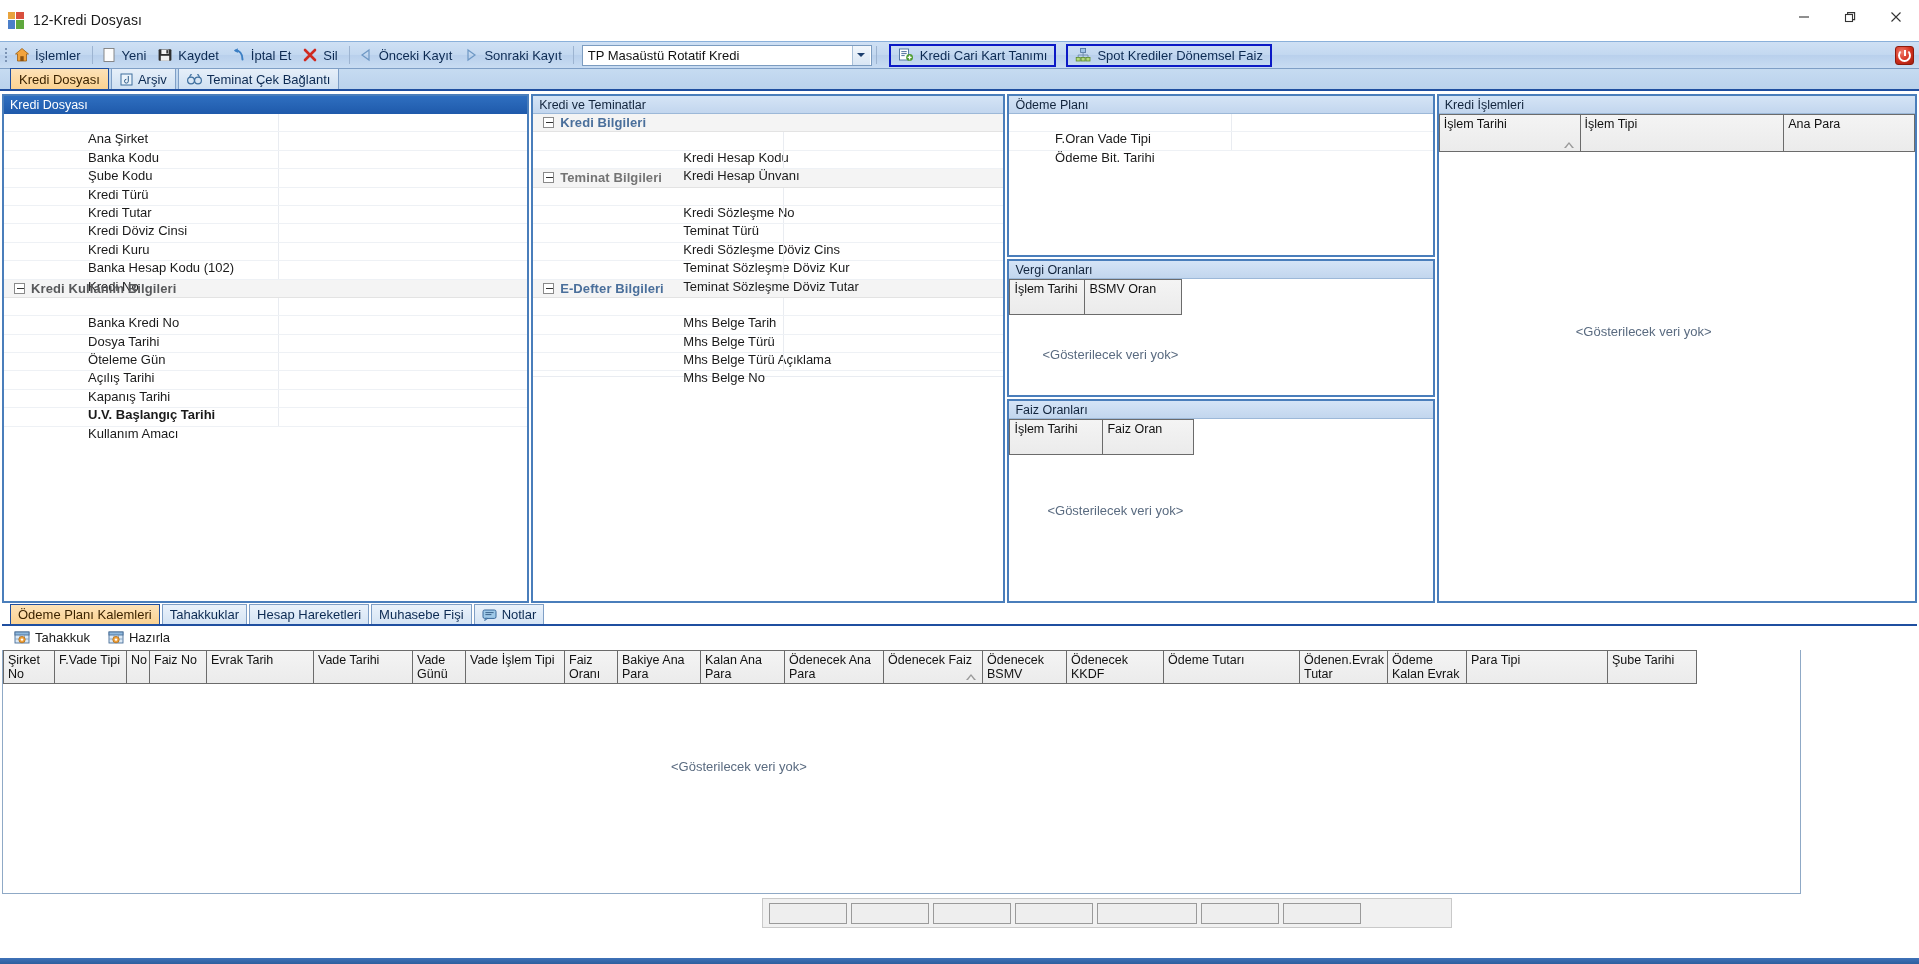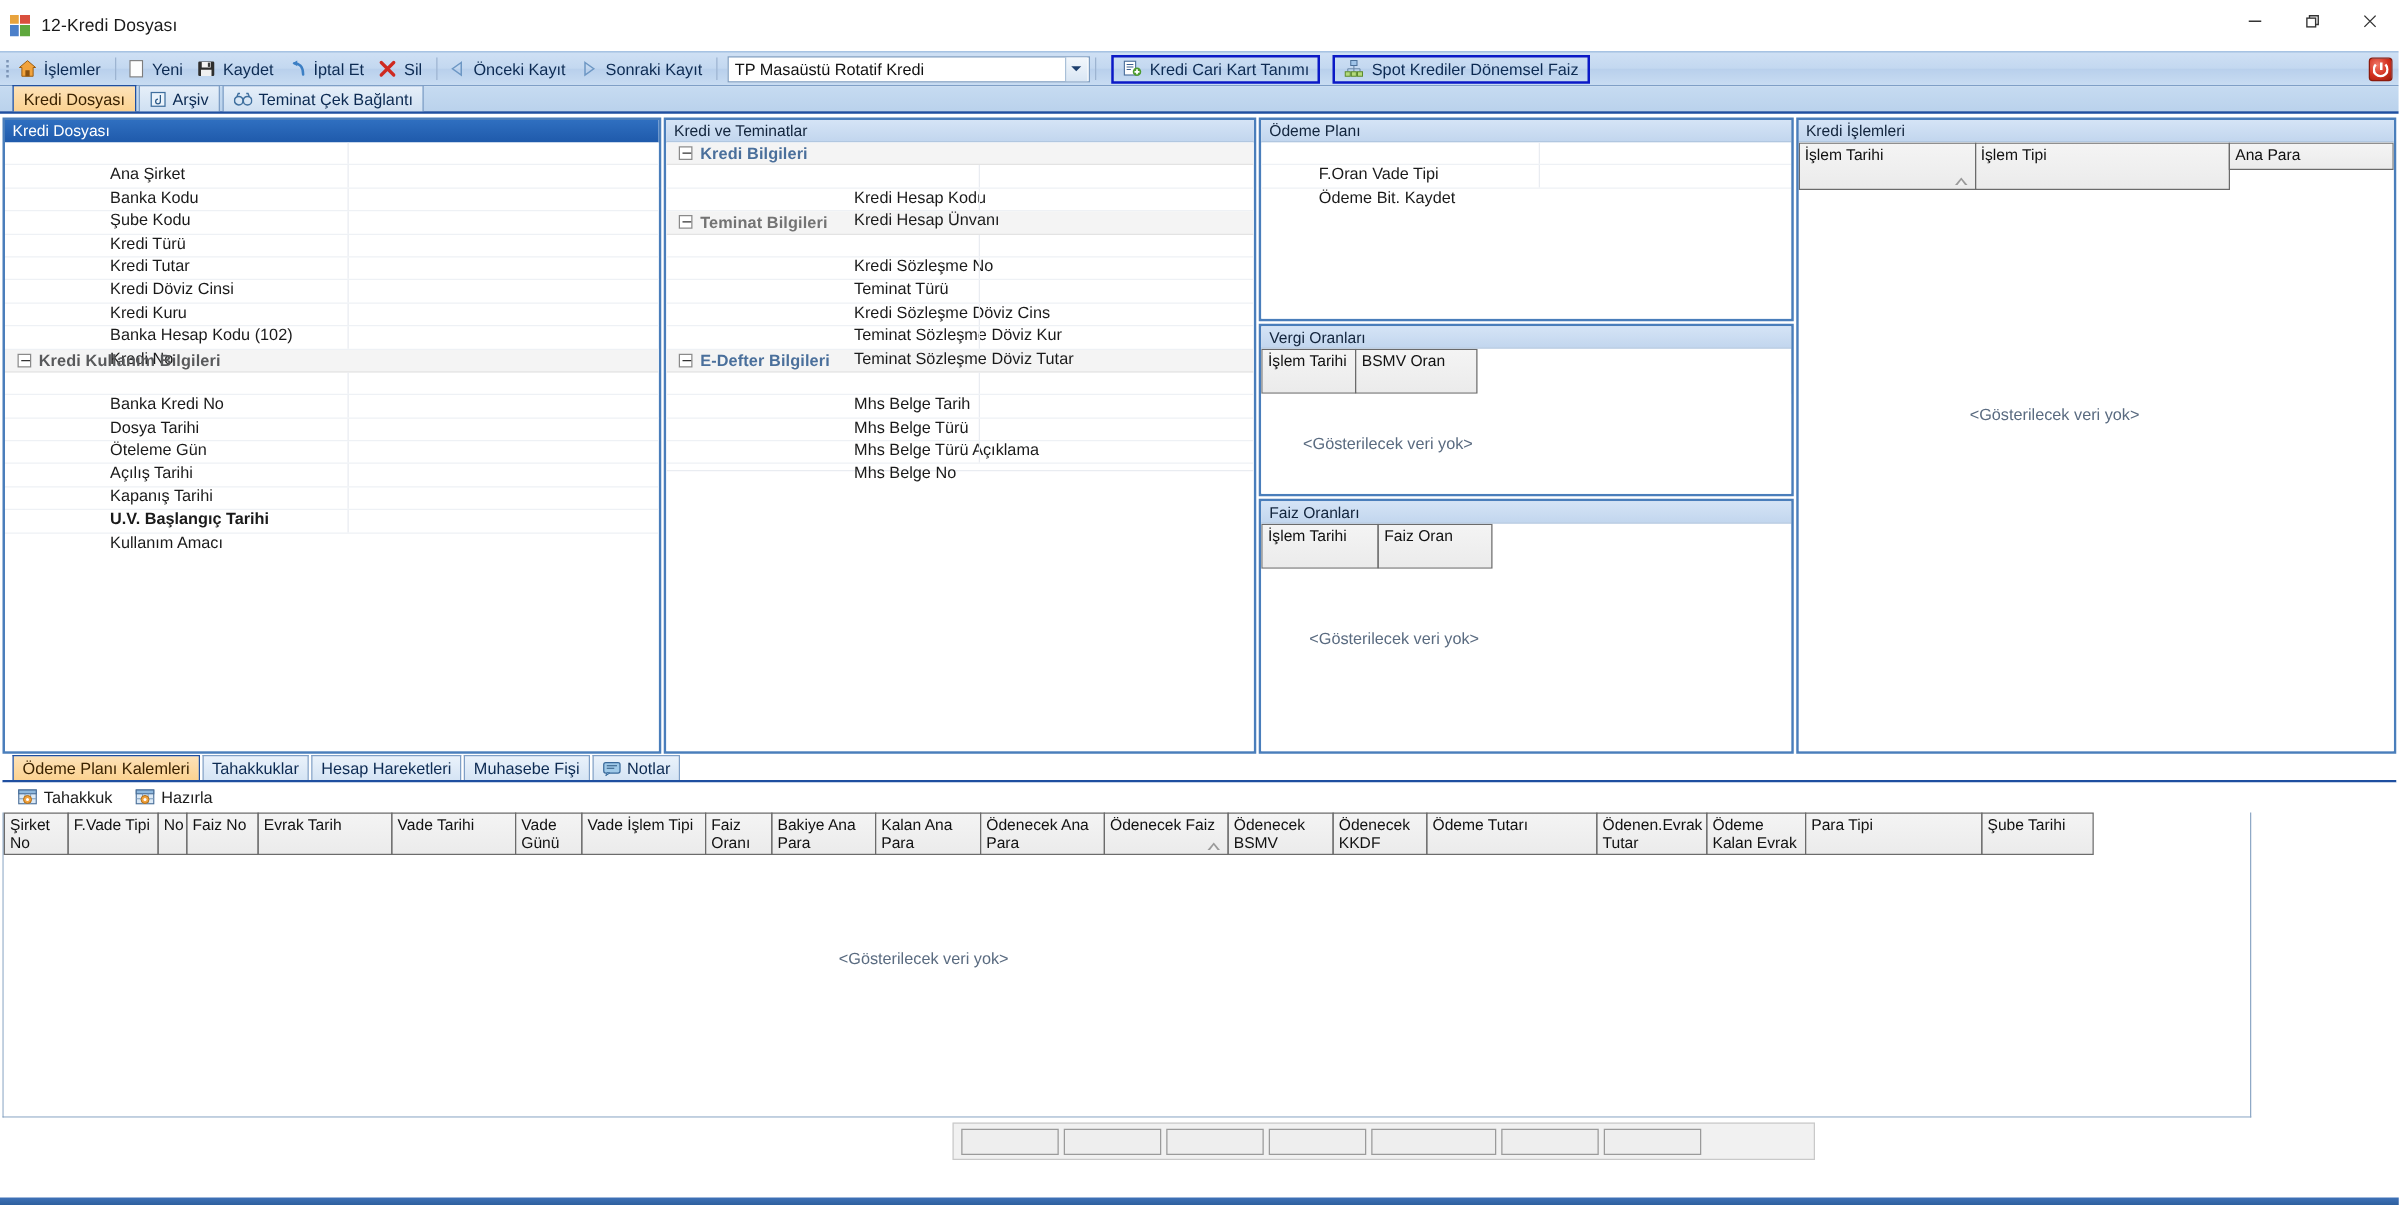--- a/index.html
+++ b/index.html
@@ -724,21 +724,21 @@
         <span>Ödeme Planı</span>
       </div>
       <div class="pgrid">
         <div class="pg-row">
           <span class="leftbar" style="width:22px;"></span>
           <span class="pname" style="width:348px;padding-left:8px;"><span class="pname-txt">F.Oran Vade Tipi</span></span>
           <span class="pval"></span>
         </div>
         <div class="pg-row">
           <span class="leftbar" style="width:22px;"></span>
-          <span class="pname" style="width:348px;padding-left:8px;"><span class="pname-txt">Ödeme Bit. Kaydet</span></span>
+          <span class="pname" style="width:348px;padding-left:8px;"><span class="pname-txt">Ödeme Bit. Tarihi</span></span>
           <span class="pval"></span>
         </div>
       </div>
     </div>
 
     <div class="panel" style="height:138px;">
       <div class="panel-head light">
         <span>Vergi Oranları</span>
       </div>
       <div class="dgrid">
@@ -773,21 +773,21 @@
     <div class="panel-head light">
       <span>Kredi İşlemleri</span>
     </div>
     <div class="dgrid">
       <div class="dg-head">
         <div class="dg-th" style="width:142px;height:38px;">
           <span>İşlem Tarihi</span>
           <span class="sort-asc"></span>
         </div>
         <div class="dg-th" style="width:205px;height:38px;">İşlem Tipi</div>
-        <div class="dg-th" style="width:132px;height:22px;">Ana Para</div>
+        <div class="dg-th" style="width:132px;height:38px;">Ana Para</div>
       </div>
       <div class="dg-body">
         <span class="nodata" style="left:137px;top:172px;">&lt;Gösterilecek veri yok&gt;</span>
       </div>
     </div>
   </div>
 
 </div>
 
 <div class="bottomwrap">
@@ -856,21 +856,21 @@
       <div class="dg-th" style="width:100px;height:34px;">Vade İşlem Tipi</div>
       <div class="dg-th" style="width:54px;height:34px;">Faiz Oranı</div>
       <div class="dg-th" style="width:84px;height:34px;">Bakiye Ana Para</div>
       <div class="dg-th" style="width:85px;height:34px;">Kalan Ana Para</div>
       <div class="dg-th" style="width:100px;height:34px;">Ödenecek Ana Para</div>
       <div class="dg-th" style="width:100px;height:34px;">
         <span>Ödenecek Faiz</span>
         <span class="sort-asc"></span>
       </div>
       <div class="dg-th" style="width:85px;height:34px;">Ödenecek BSMV</div>
-      <div class="dg-th" style="width:76px;height:34px;">Ödenecek KKDF</div>
+      <div class="dg-th" style="width:98px;height:34px;">Ödenecek KKDF</div>
       <div class="dg-th" style="width:137px;height:34px;">Ödeme Tutarı</div>
       <div class="dg-th" style="width:89px;height:34px;">Ödenen.Evrak Tutar</div>
       <div class="dg-th" style="width:80px;height:34px;">Ödeme Kalan Evrak Tutar</div>
       <div class="dg-th" style="width:142px;height:34px;">Para Tipi</div>
       <div class="dg-th" style="width:90px;height:34px;">Şube Tarihi</div>
     </div>
     <div class="dg-body">
       <span class="nodata" style="left:668px;top:75px;">&lt;Gösterilecek veri yok&gt;</span>
     </div>
   </div>

